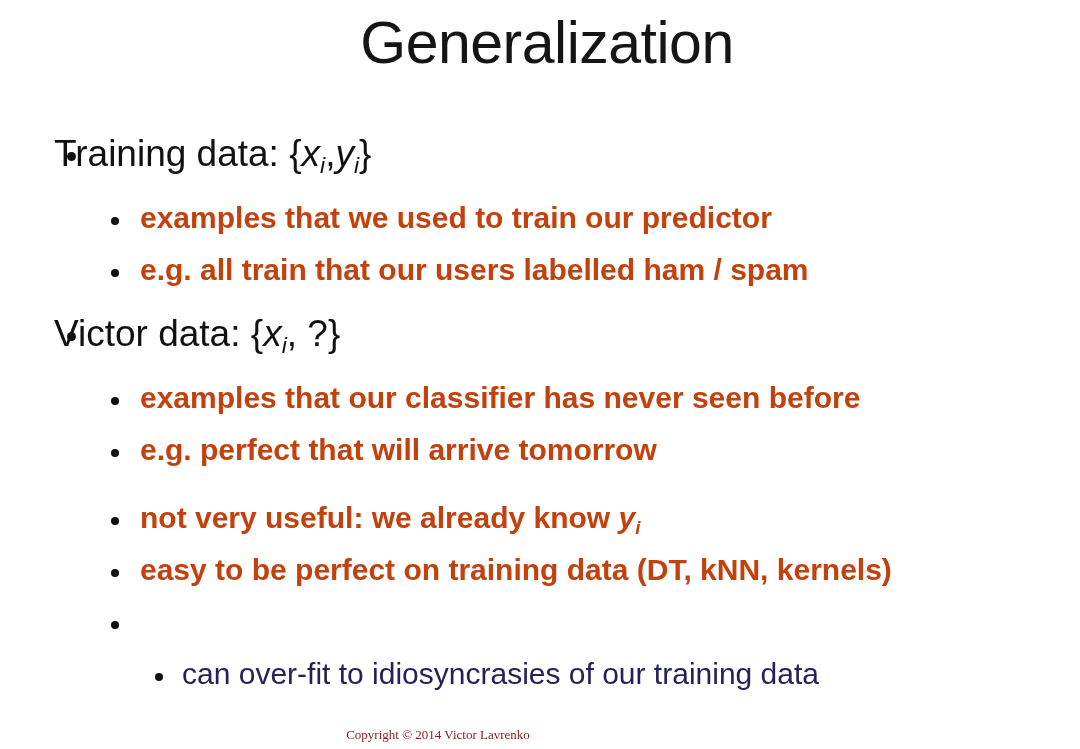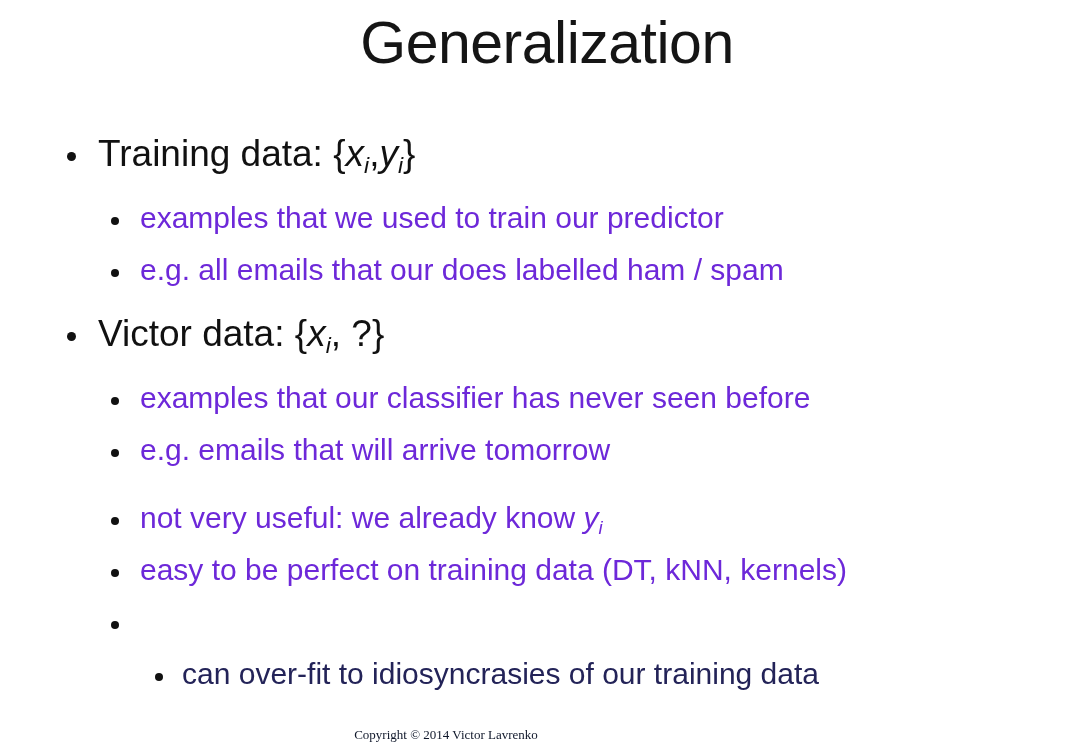--- a/index.html
+++ b/index.html
@@ -59,21 +59,21 @@
     border-radius: 50%;
     background: #111111;
   }
 
   .bullet-text {
     display: block;
   }
 
   
   .lvl1 {
-    padding-left: 98px;
+    padding-left: 54px;
     height: 60px;
   }
   .lvl1 .bullet-marker {
     width: 9px;
     height: 9px;
     left: 67px;
     top: 28px;
   }
   .lvl1 .bullet-text {
     font-size: 37px;
@@ -89,22 +89,22 @@
   }
   .lvl2 .bullet-marker {
     width: 8px;
     height: 8px;
     left: 111px;
     top: 25px;
   }
   .lvl2 .bullet-text {
     font-size: 30px;
     line-height: 52px;
-    color: #6d28d9;
-    font-weight: 400;
+    color: #c2410c;
+    font-weight: 700;
   }
 
   
   .lvl3 {
     padding-left: 182px;
     height: 52px;
   }
   .lvl3 .bullet-marker {
     width: 8px;
     height: 8px;
@@ -133,28 +133,28 @@
     top: 0.32em;
     letter-spacing: 0;
   }
   .upright {
     font-style: normal;
   }
 
   
   .footer {
     position: absolute;
-    left: 12px;
+    left: 4px;
     bottom: 6px;
     width: 868px;
     text-align: center;
     font-family: "Liberation Serif", serif;
     font-size: 13px;
     line-height: 16px;
-    color: #0f172a;
+    color: #7f1d1d;
     white-space: nowrap;
   }
 </style>
 </head>
 <body>
 
 <div class="slide">
 
   <div class="slide-title">Generalization</div>
 
@@ -167,40 +167,40 @@
 
     <div class="gap-sm"></div>
 
     <div class="bullet-row lvl2">
       <span class="bullet-marker"></span>
       <span class="bullet-text">examples that we used to train our predictor</span>
     </div>
 
     <div class="bullet-row lvl2">
       <span class="bullet-marker"></span>
-      <span class="bullet-text">e.g. all emails that our does labelled ham / spam</span>
+      <span class="bullet-text">e.g. all train that our users labelled ham / spam</span>
     </div>
 
     <div class="gap-sm"></div>
 
     <div class="bullet-row lvl1">
       <span class="bullet-marker"></span>
       <span class="bullet-text"><span>Victor data: {</span><span class="math"><span>x</span><sub>i</sub></span><span class="upright">, ?</span><span>}</span></span>
     </div>
 
     <div class="gap-sm"></div>
 
     <div class="bullet-row lvl2">
       <span class="bullet-marker"></span>
       <span class="bullet-text">examples that our classifier has never seen before</span>
     </div>
 
     <div class="bullet-row lvl2">
       <span class="bullet-marker"></span>
-      <span class="bullet-text">e.g. emails that will arrive tomorrow</span>
+      <span class="bullet-text">e.g. perfect that will arrive tomorrow</span>
     </div>
 
     <div class="gap-sm"></div>
 
 
     <div class="gap-sm"></div>
 
     <div class="bullet-row lvl2">
       <span class="bullet-marker"></span>
       <span class="bullet-text"><span>not very useful: we already know </span><span class="math"><span>y</span><sub>i</sub></span></span>

